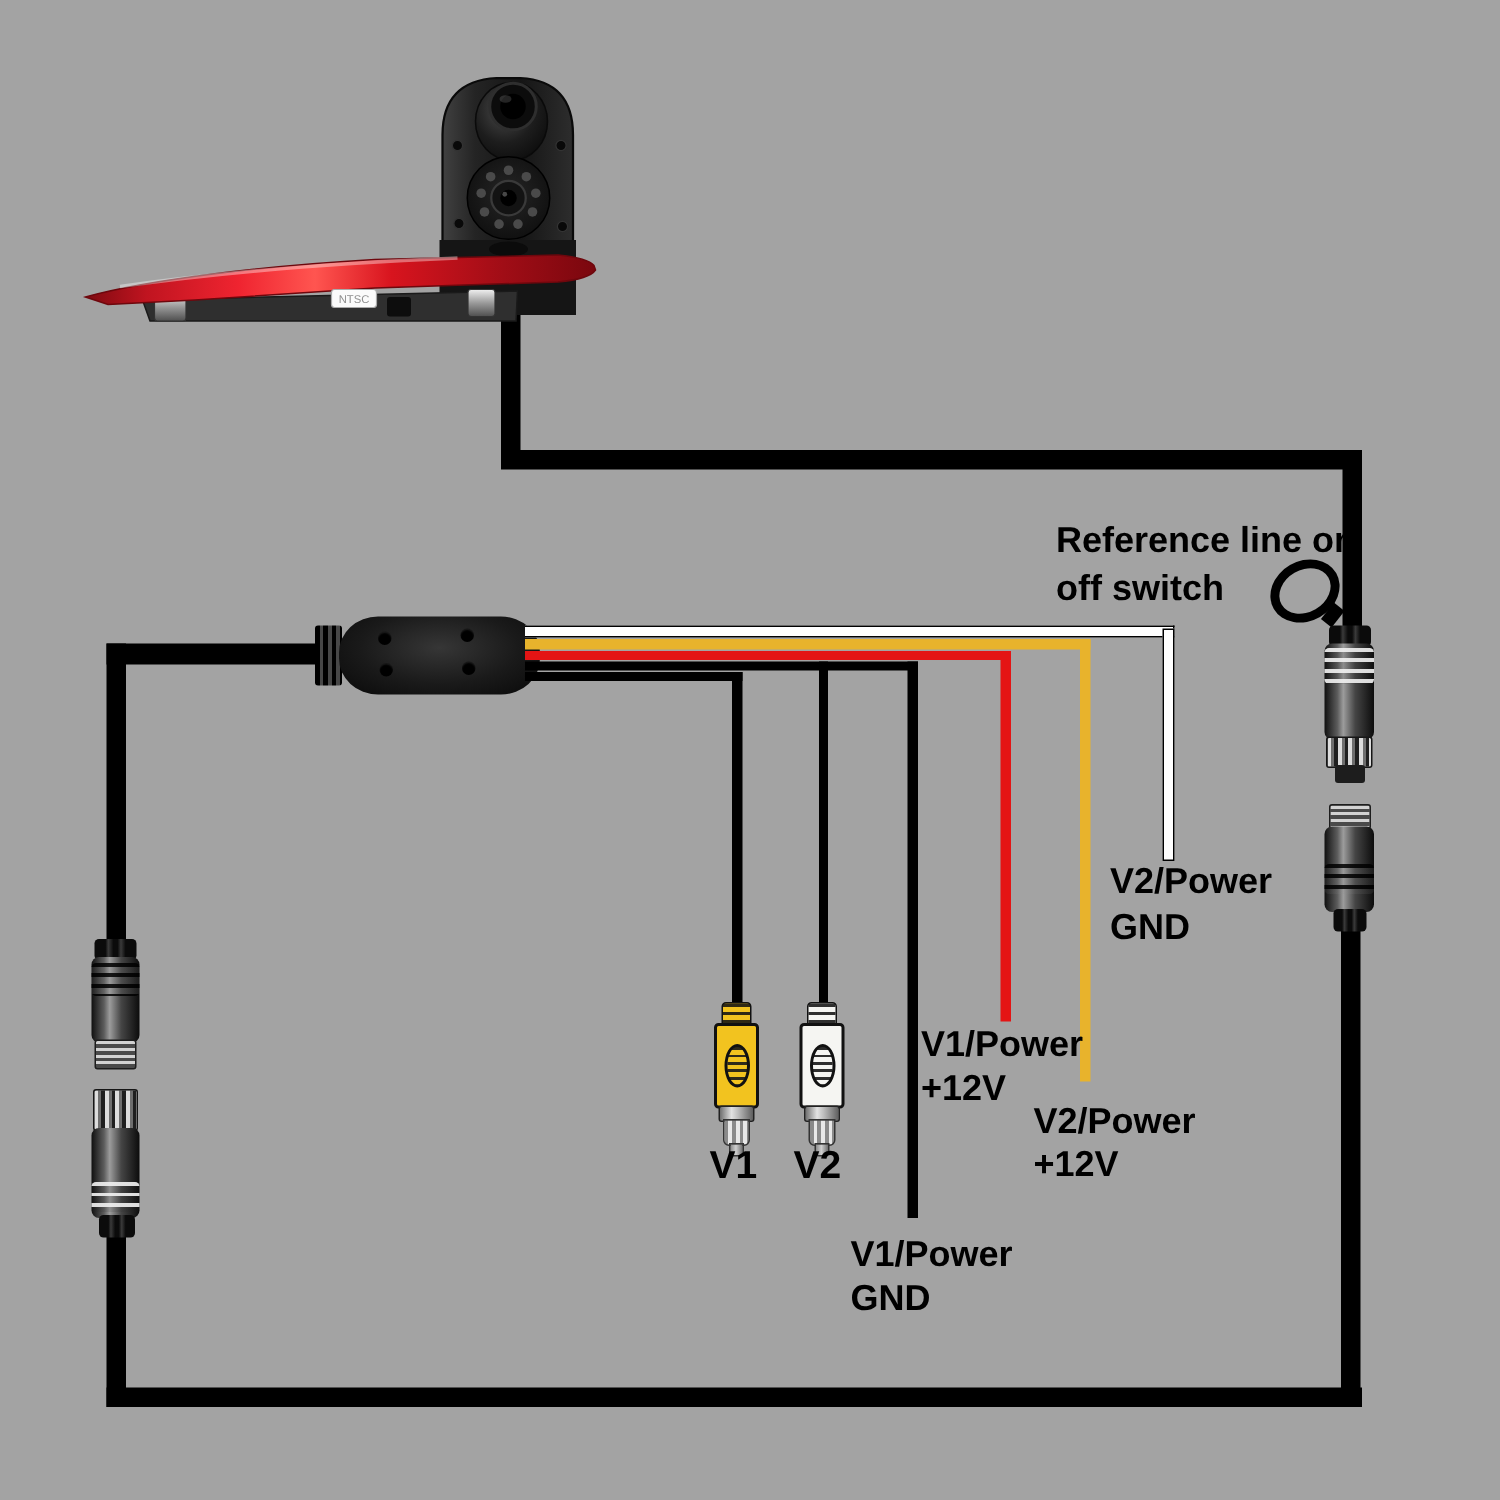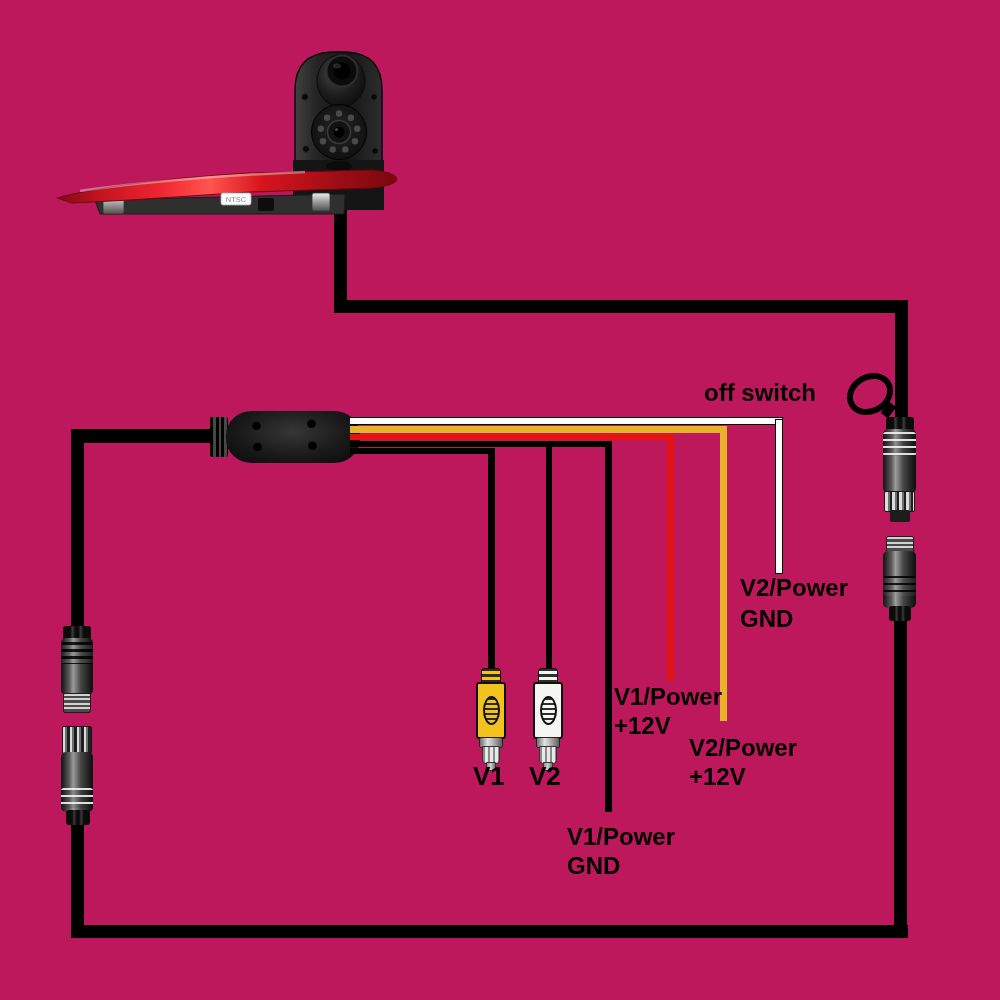--- a/index.html
+++ b/index.html
@@ -1,16 +1,16 @@
 <!DOCTYPE html>
 <html><head>
 <meta charset="utf-8">
 <style>
   html,body{margin:0;padding:0;background:#fff;}
-  #stage{position:relative;width:1000px;height:1000px;background:#be185d;overflow:hidden;
+  #stage{position:relative;width:1000px;height:1000px;background:#a3a3a3;overflow:hidden;
          font-family:"Liberation Sans",sans-serif;}
   .abs{position:absolute;box-sizing:border-box;}
   .cable{background:#000;}
   .lbl{position:absolute;font-weight:bold;font-size:24px;color:#000;white-space:nowrap;line-height:1.1;}
   .lbl.big{font-size:26px;}
   
   .conn-cap{background:linear-gradient(90deg,#0b0b0b 0%,#0b0b0b 26%,#3a3a3a 33%,#0b0b0b 45%,#0b0b0b 55%,#3a3a3a 63%,#0b0b0b 74%,#0b0b0b 100%);border-radius:3px;}
   .conn-barrel{background:linear-gradient(90deg,#101010,#5c5c5c 26%,#9c9c9c 38%,#454545 62%,#0c0c0c);border-radius:5px;}
   .rings-silver{background:repeating-linear-gradient(180deg,rgba(238,238,238,.92) 0 2.5px,rgba(30,30,30,.12) 2.5px 7px);border-radius:3px;}
   .rings-dark{background:repeating-linear-gradient(180deg,rgba(0,0,0,.85) 0 2.5px,rgba(140,140,140,.12) 2.5px 7px);border-radius:3px;}
@@ -179,20 +179,21 @@
   <div class="abs rca-tip" style="left:482px;top:746px;width:18px;height:18px;"></div>
   <div class="abs rca-pin" style="left:486px;top:762px;width:10px;height:9px;"></div>
 
   <div class="abs rca-cap" style="left: 538px; top: 668px; width: 20px; height: 16px; background-color: rgb(245, 245, 242);"></div>
   <div class="abs rca-body" style="left: 533px; top: 682px; width: 30px; height: 57px; background-color: rgb(245, 245, 242);"></div>
   <div class="abs rca-oval" style="left: 540px; top: 696px; width: 17px; height: 29px; background-color: rgb(245, 245, 242);"></div>
   <div class="abs rca-collar" style="left:536px;top:737px;width:24px;height:11px;"></div>
   <div class="abs rca-tip" style="left:539px;top:746px;width:18px;height:18px;"></div>
   <div class="abs rca-pin" style="left:543px;top:762px;width:10px;height:9px;"></div>
 
+  <div class="lbl" style="left:704px;top:348px;">Reference line on</div>
   <div class="lbl" style="left:704px;top:380px;">off switch</div>
 
   <div class="lbl" style="left:740px;top:575px;">V2/Power</div>
   <div class="lbl" style="left:740px;top:606px;">GND</div>
 
   <div class="lbl" style="left:614px;top:684px;">V1/Power</div>
   <div class="lbl" style="left:614px;top:713px;">+12V</div>
 
   <div class="lbl" style="left:689px;top:735px;">V2/Power</div>
   <div class="lbl" style="left:689px;top:764px;">+12V</div>

